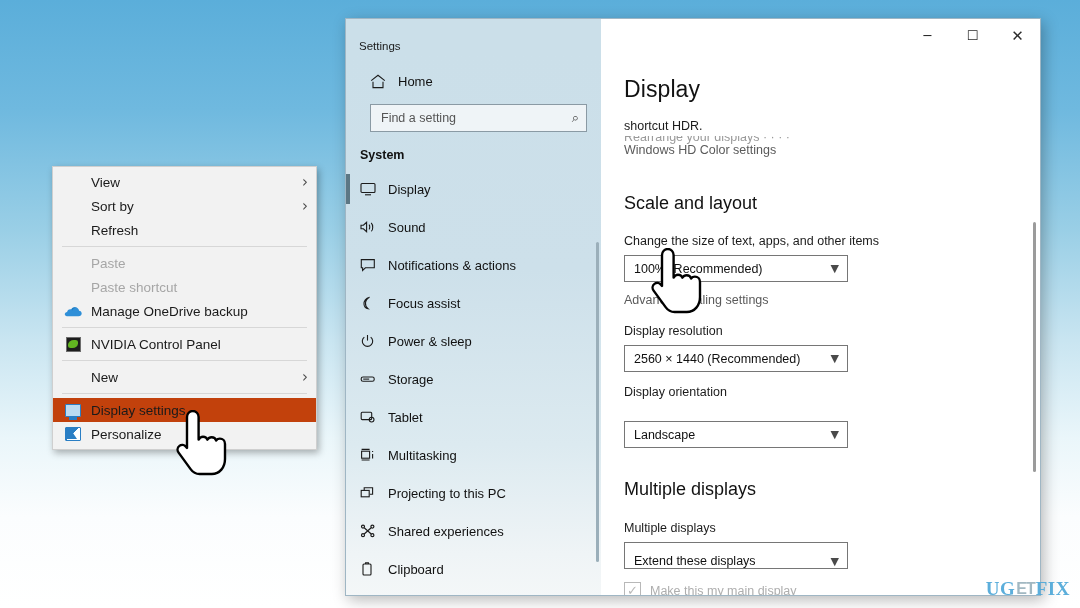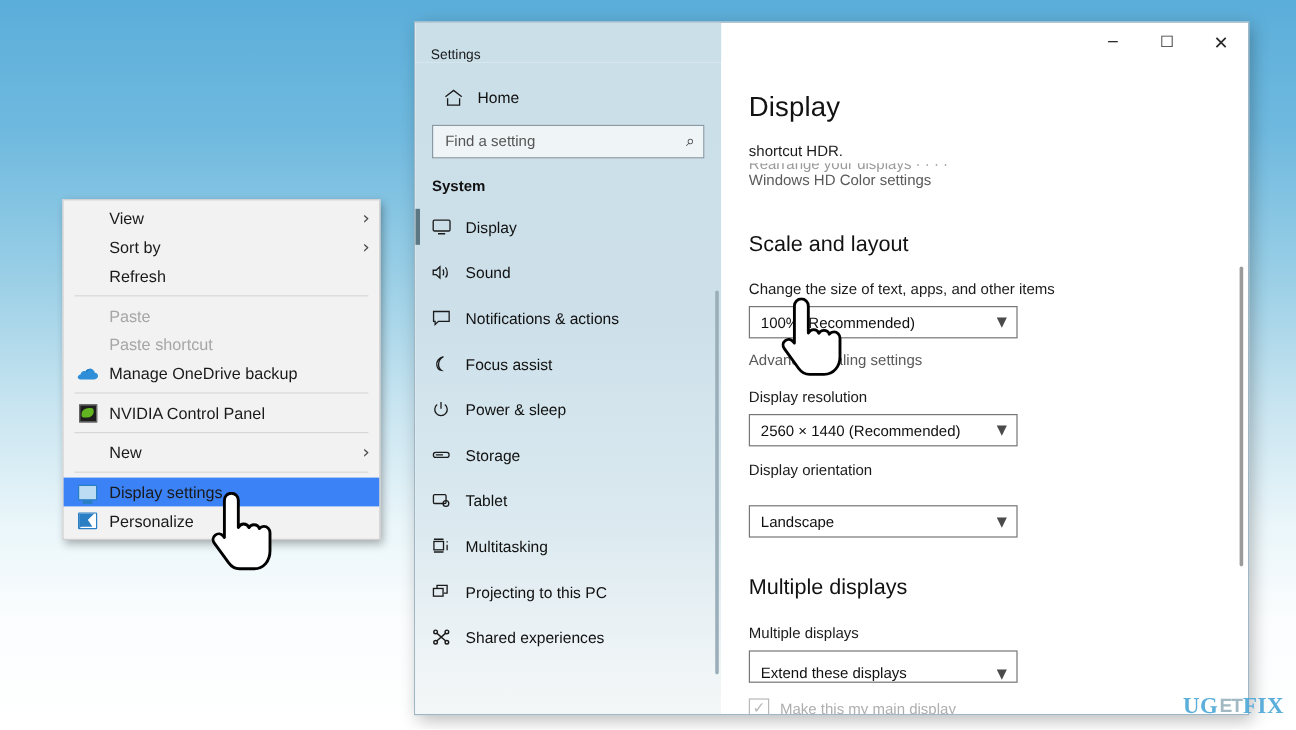--- a/index.html
+++ b/index.html
@@ -48,21 +48,21 @@
     text-align: center;
     font-size: 15px;
     color: #4a4a4a;
     font-family: "DejaVu Sans", sans-serif;
   }
   .ctx-sep {
     height: 1px;
     background: #D7D7D7;
     margin: 4px 9px 4px 9px;
   }
-  .ctx-item.hl { background: #3b82f6; }
+  .ctx-item.hl { background: #c2410c; }
   .ico-nvidia {
     width: 15px; height: 15px;
     background: #1d1d1d;
     border: 1px solid #6d6d6d;
     display: flex; align-items: center; justify-content: center;
   }
   .ico-nvidia i {
     width: 10px; height: 8px;
     background: #62b521;
     border-radius: 60% 25% 55% 25%;
@@ -150,21 +150,21 @@
   .side-row .sico {
     width: 28px; flex: 0 0 28px;
     display: flex; align-items: center; justify-content: flex-start;
     color: #1b1b1b;
   }
   .side-row.selected::before {
     content: ""; position: absolute; left: 0; top: 4px;
     width: 4px; height: 30px; background: #5C7784;
   }
   #home-row { margin-bottom: 4px; padding-left: 24px; }
-  #search-wrap { padding: 0 14px; margin-top: 2px; }
+  #search-wrap { padding: 0 14px; margin-top: 2px; margin-left: 10px; }
   #search-box {
     height: 28px;
     background: #EFF4F7;
     border: 1px solid #8A9AA4;
     display: flex; align-items: center;
     padding: 0 7px 0 10px;
   }
   #search-ph { flex: 1 1 auto; font-size: 12.5px; color: #555; }
   #search-ico { font-size: 13px; color: #444; font-family: "DejaVu Sans", sans-serif; }
   #sys-head {
@@ -487,20 +487,29 @@
                 <circle cx="3" cy="2.6" r="1.5"></circle>
                   <circle cx="12.4" cy="2.6" r="1.5"></circle>
                 <circle cx="3" cy="11.2" r="1.5"></circle>
                   <circle cx="12.4" cy="11.2" r="1.5"></circle>
                 <path d="M4.2 3.8 11.2 10M11.2 3.8 4.2 10"></path>
               </svg>
             </span>
             <span>Shared experiences</span>
           </div>
 
+          <div class="side-row">
+            <span class="sico">
+              <svg width="16" height="14" viewBox="0 0 16 14" fill="none" stroke="#1b1b1b" stroke-width="1.1">
+                <rect x="3" y="2" width="8" height="11" rx="1"></rect>
+                  <path d="M5.6 2V.9h2.8V2"></path>
+              </svg>
+            </span>
+            <span>Clipboard</span>
+          </div>
 
         </div>
 
         <div id="side-scroll"></div>
       </div>
 
       <div id="main">
 
         <div id="clipped-line">
           <span>Rearrange your displays     ·    ·     ·  ·</span>

